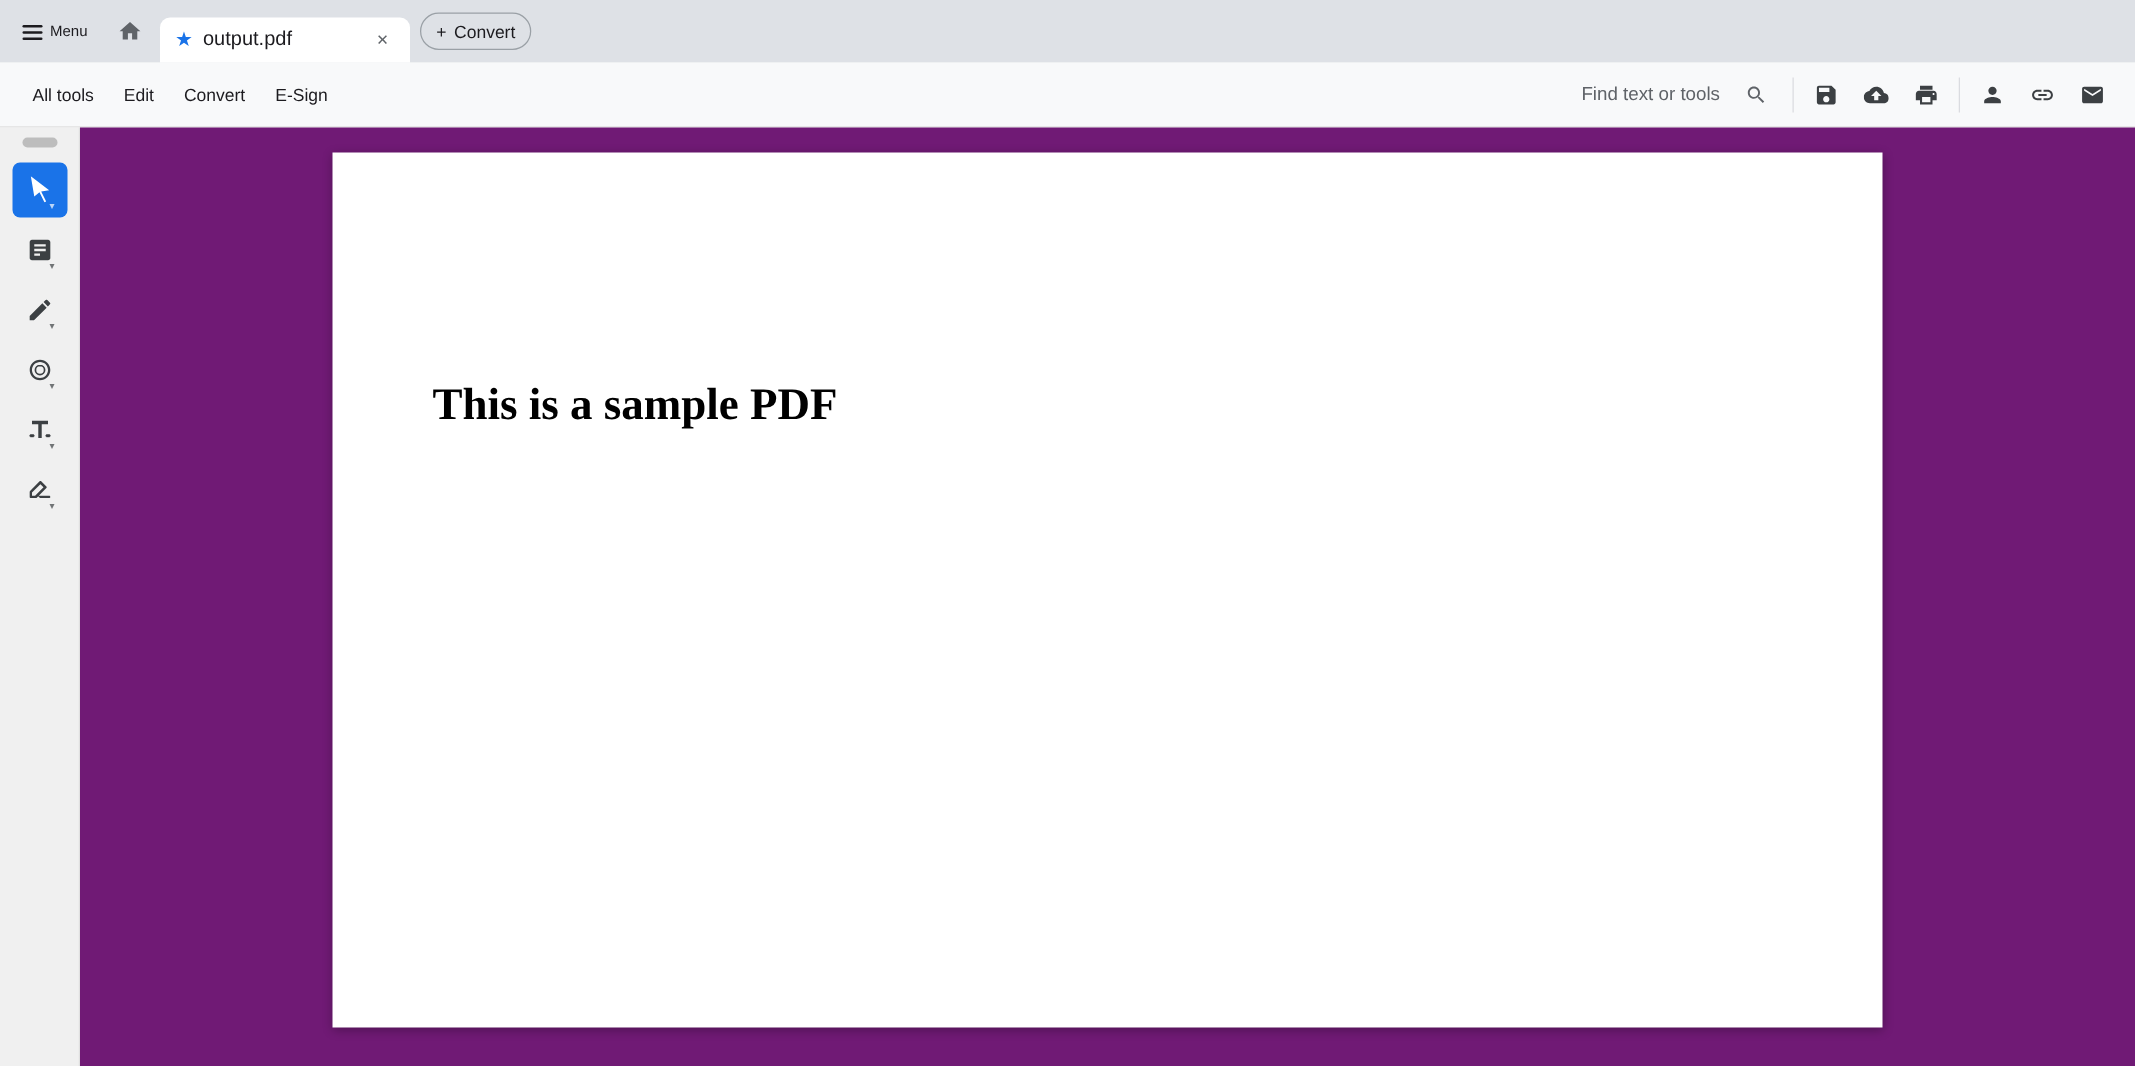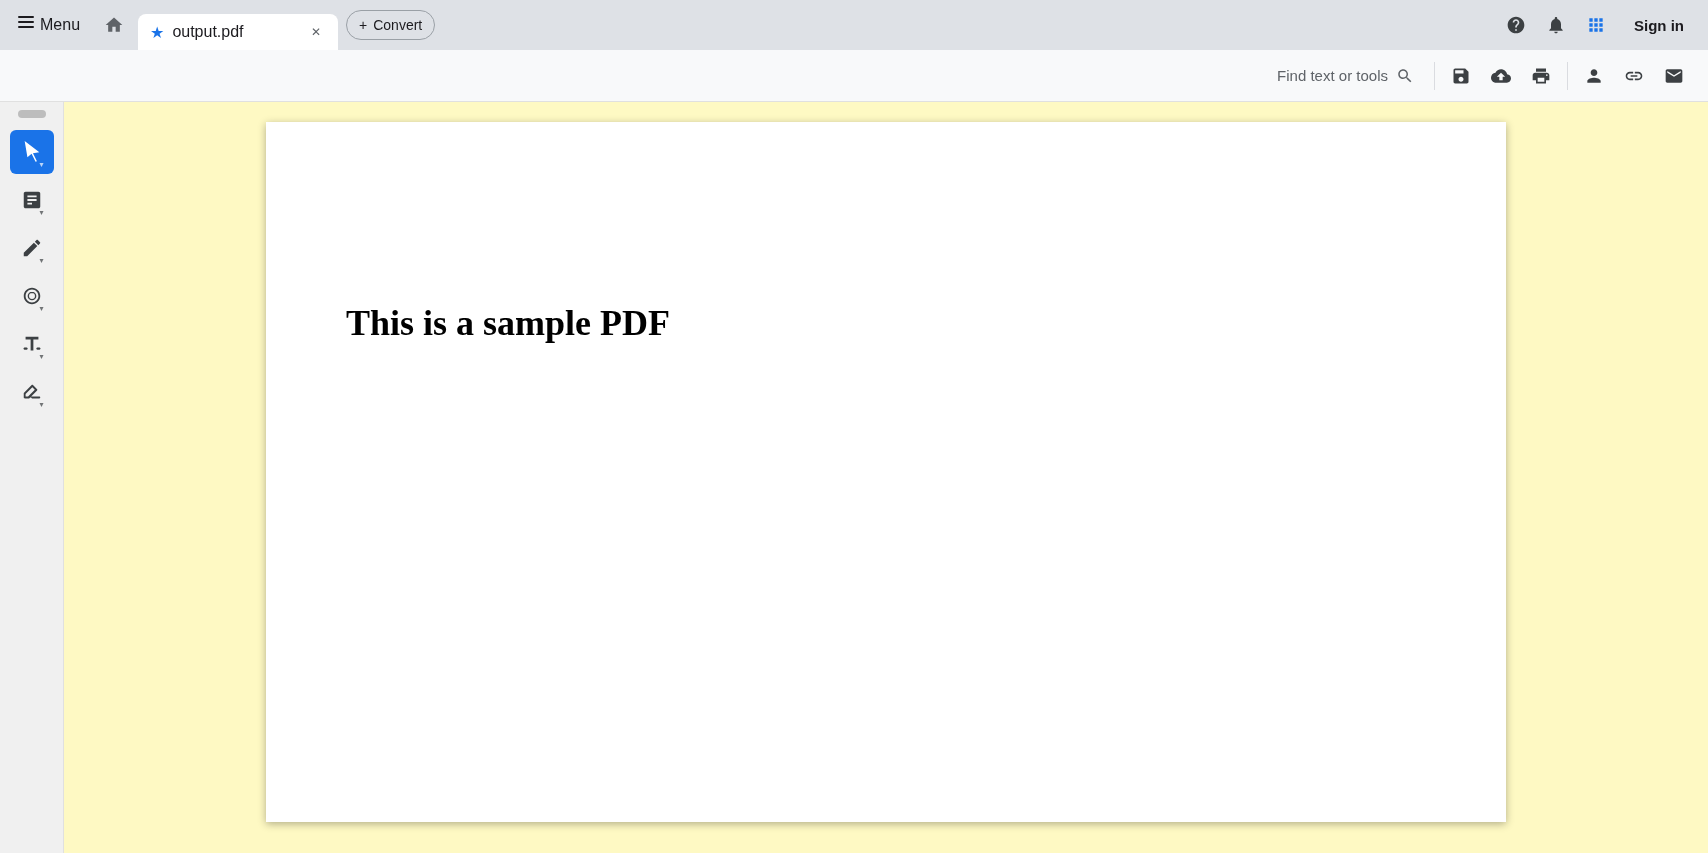--- a/index.html
+++ b/index.html
@@ -1,55 +1,55 @@
 <!DOCTYPE html>
 <html><head>
   <meta charset="utf-8">
   <style>
     * { margin: 0; padding: 0; box-sizing: border-box; }
     body { font-family: -apple-system, BlinkMacSystemFont, 'Segoe UI', sans-serif; background: #f0f0f0; overflow: hidden; height: 853px; width: 1708px; }
 
     
     .browser-chrome { background: #dee1e6; height: 50px; display: flex; align-items: center; padding: 0 8px; gap: 6px; }
-    .menu-button { display: flex; align-items: flex-start; gap: 6px; padding: 6px 10px; border-radius: 4px; cursor: pointer; font-size: 16px; color: #1c1b1f; }
+    .menu-button { display: flex; align-items: flex-end; gap: 6px; padding: 6px 10px; border-radius: 4px; cursor: pointer; font-size: 12px; color: #1c1b1f; }
     .hamburger-icon { display: flex; flex-direction: column; gap: 3px; width: 16px; }
     .hamburger-icon span { display: block; height: 2px; background: #1c1b1f; border-radius: 1px; }
     .home-tab { padding: 4px 8px; border-radius: 4px; cursor: pointer; display: flex; align-items: center; justify-content: center; }
     .tab-bar { display: flex; align-items: stretch; flex: 1; }
     .tab { background: #ffffff; border-radius: 8px 8px 0 0; padding: 0 12px; display: flex; align-items: center; gap: 8px; font-size: 14px; color: #1c1b1f; height: 36px; min-width: 200px; max-width: 240px; position: relative; top: 7px; border-bottom: none; }
     .tab-star-icon { color: #1a73e8; font-size: 16px; }
     .tab-title { flex: 1; font-size: 16px; }
     .tab-close { width: 20px; height: 20px; border-radius: 50%; display: flex; align-items: center; justify-content: center; cursor: pointer; font-size: 12px; color: #5f6368; }
     .new-tab-button { display: flex; align-items: center; gap: 6px; padding: 6px 12px; border: 1px solid #9aa0a6; border-radius: 20px; background: #dee1e6; cursor: pointer; font-size: 14px; color: #1c1b1f; margin-left: 8px; margin-right: auto; align-self: center; }
     .browser-actions { display: flex; align-items: center; gap: 4px; margin-left: auto; }
     .browser-action-btn { width: 36px; height: 36px; border-radius: 50%; display: flex; align-items: center; justify-content: center; cursor: pointer; font-size: 18px; color: #3c4043; }
     .sign-in-btn { padding: 6px 16px; background: transparent; color: #1c1b1f; font-size: 15px; font-weight: 600; cursor: pointer; border-radius: 4px; }
 
     
     .app-toolbar { background: #f8f9fa; height: 52px; display: flex; align-items: center; padding: 0 16px; border-bottom: 1px solid #e0e0e0; }
     .toolbar-left { display: flex; align-items: center; gap: 4px; }
     .toolbar-menu-item { padding: 6px 10px; font-size: 14px; color: #1c1b1f; cursor: pointer; border-radius: 4px; }
     .toolbar-right { margin-left: auto; display: flex; align-items: center; gap: 4px; }
-    .search-bar { display: flex; align-items: center; gap: 8px; background: transparent; padding: 6px 12px; border-radius: 4px; cursor: pointer; }
+    .search-bar { display: flex; align-items: center; gap: 20px; background: transparent; padding: 6px 12px; border-radius: 4px; cursor: pointer; }
     .search-text { font-size: 15px; color: #5f6368; }
     .toolbar-separator { width: 1px; height: 28px; background: #dadce0; margin: 0 4px; }
     .toolbar-icon-btn { width: 36px; height: 36px; border-radius: 4px; display: flex; align-items: center; justify-content: center; cursor: pointer; color: #3c4043; font-size: 18px; }
 
     
     .main-area { display: flex; height: calc(853px - 50px - 52px); }
 
     
     .left-sidebar { width: 64px; background: #f0f0f0; border-right: 1px solid #e0e0e0; display: flex; flex-direction: column; align-items: center; padding: 8px 0; gap: 4px; }
     .sidebar-drag-handle { width: 28px; height: 8px; background: #bdbdbd; border-radius: 4px; margin-bottom: 8px; cursor: ns-resize; }
     .tool-btn { width: 44px; height: 44px; border-radius: 6px; display: flex; align-items: center; justify-content: center; cursor: pointer; color: #3c4043; font-size: 20px; position: relative; }
     .tool-btn.active { background: #1a73e8; color: white; }
     .tool-btn-arrow { width: 12px; height: 12px; position: absolute; bottom: 2px; right: 2px; font-size: 8px; color: inherit; opacity: 0.7; }
 
     
-    .pdf-area { flex: 1; background: #fef9c3; overflow: auto; display: flex; justify-content: center; align-items: flex-start; padding: 20px; }
+    .pdf-area { flex: 1; background: #701a75; overflow: auto; display: flex; justify-content: center; align-items: flex-start; padding: 20px; }
     .pdf-page { background: white; width: 1240px; min-height: 700px; box-shadow: 0 2px 8px rgba(0,0,0,0.3); display: flex; align-items: flex-start; justify-content: flex-start; padding: 60px 80px; }
     .pdf-content-text { font-size: 36px; font-weight: 700; font-family: Georgia, 'Times New Roman', serif; color: #000; margin-top: 120px; }
 
     
   </style>
 </head>
 <body>
 
 <div class="browser-chrome">
   <div class="menu-button">
@@ -69,41 +69,29 @@
     <div class="tab">
       <span class="tab-star-icon">★</span>
       <span class="tab-title">output.pdf</span>
       <div class="tab-close">✕</div>
     </div>
     <div class="new-tab-button">
       <span>+</span>
       <span>Convert</span>
     </div>
   </div>
-  <div class="browser-actions">
-    <div class="browser-action-btn">
-      <svg width="20" height="20" viewBox="0 0 24 24" fill="#3c4043">
-        <path d="M12 2C6.48 2 2 6.48 2 12s4.48 10 10 10 10-4.48 10-10S17.52 2 12 2zm1 17h-2v-2h2v2zm2.07-7.75l-.9.92C13.45 12.9 13 13.5 13 15h-2v-.5c0-1.1.45-2.1 1.17-2.83l1.24-1.26c.37-.36.59-.86.59-1.41 0-1.1-.9-2-2-2s-2 .9-2 2H8c0-2.21 1.79-4 4-4s4 1.79 4 4c0 .88-.36 1.68-.93 2.25z"></path>
-      </svg>
-    </div>
-    <div class="browser-action-btn">
-      <svg width="20" height="20" viewBox="0 0 24 24" fill="#3c4043">
-        <path d="M12 22c1.1 0 2-.9 2-2h-4c0 1.1.9 2 2 2zm6-6v-5c0-3.07-1.63-5.64-4.5-6.32V4c0-.83-.67-1.5-1.5-1.5s-1.5.67-1.5 1.5v.68C7.64 5.36 6 7.92 6 11v5l-2 2v1h16v-1l-2-2z"></path>
-      </svg>
-    </div>
-    <div class="browser-action-btn">
-      <svg width="20" height="20" viewBox="0 0 24 24" fill="#1a73e8">
-        <path d="M4 8h4V4H4v4zm6 12h4v-4h-4v4zm-6 0h4v-4H4v4zm0-6h4v-4H4v4zm6 0h4v-4h-4v4zm6-10v4h4V4h-4zm-6 4h4V4h-4v4zm6 6h4v-4h-4v4zm0 6h4v-4h-4v4z"></path>
-      </svg>
-    </div>
-    <div class="sign-in-btn">Sign in</div>
-  </div>
 </div>
 
 <div class="app-toolbar">
+  <div class="toolbar-left">
+    <div class="toolbar-menu-item">All tools</div>
+    <div class="toolbar-menu-item">Edit</div>
+    <div class="toolbar-menu-item">Convert</div>
+    <div class="toolbar-menu-item">E-Sign</div>
+  </div>
   <div class="toolbar-right">
     <div class="search-bar">
       <span class="search-text">Find text or tools</span>
       <svg width="18" height="18" viewBox="0 0 24 24" fill="#5f6368">
         <path d="M15.5 14h-.79l-.28-.27C15.41 12.59 16 11.11 16 9.5 16 5.91 13.09 3 9.5 3S3 5.91 3 9.5 5.91 16 9.5 16c1.61 0 3.09-.59 4.23-1.57l.27.28v.79l5 4.99L20.49 19l-4.99-5zm-6 0C7.01 14 5 11.99 5 9.5S7.01 5 9.5 5 14 7.01 14 9.5 11.99 14 9.5 14z"></path>
       </svg>
     </div>
     <div class="toolbar-separator"></div>
     <div class="toolbar-icon-btn">
       <svg width="20" height="20" viewBox="0 0 24 24" fill="#3c4043">

